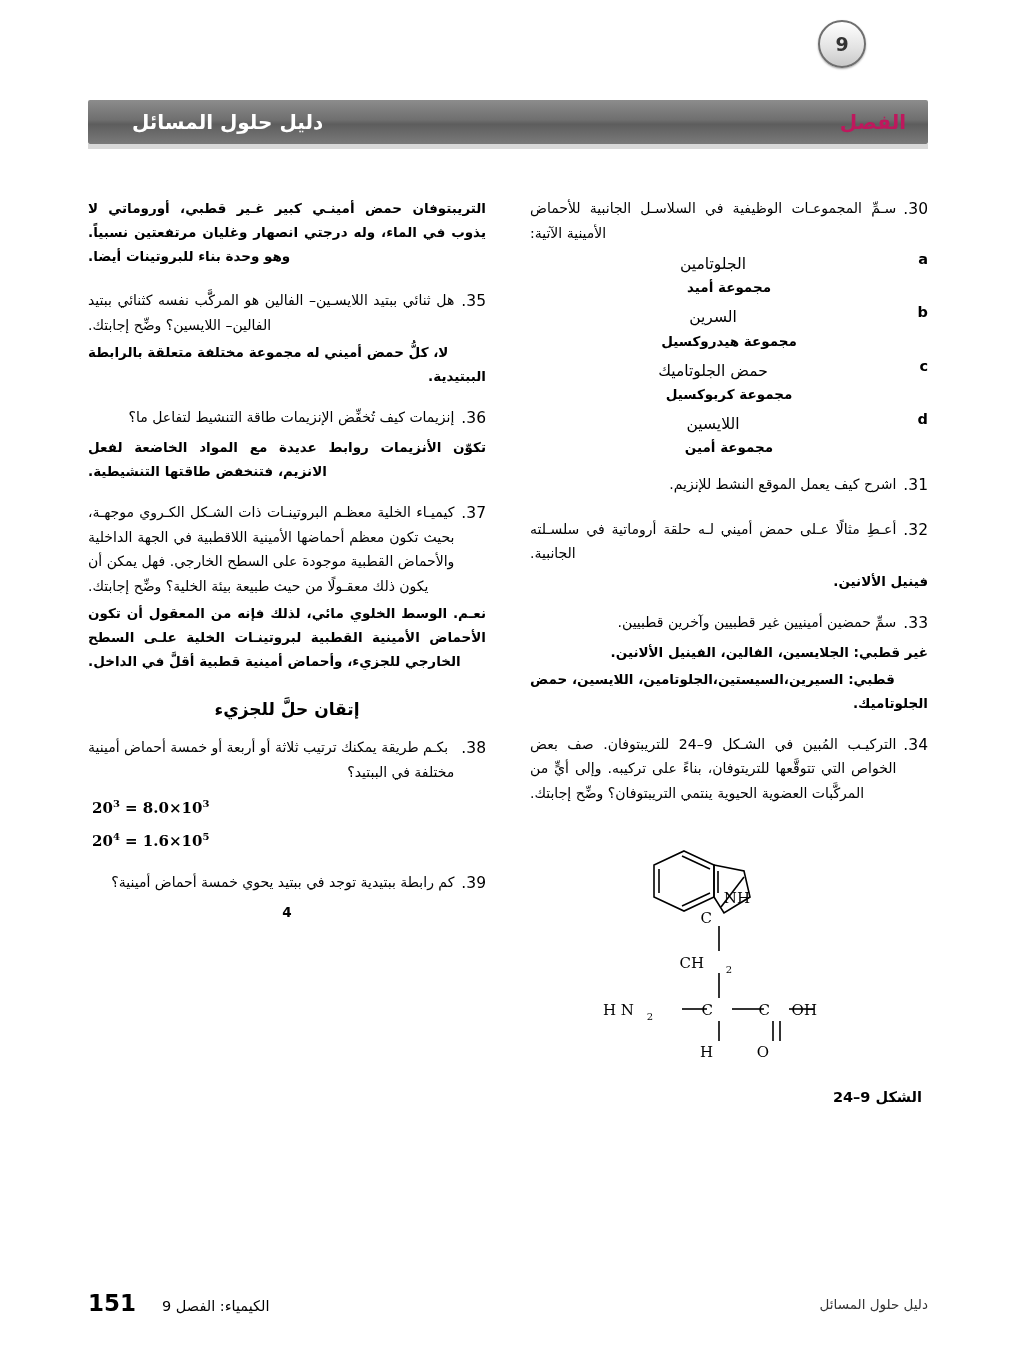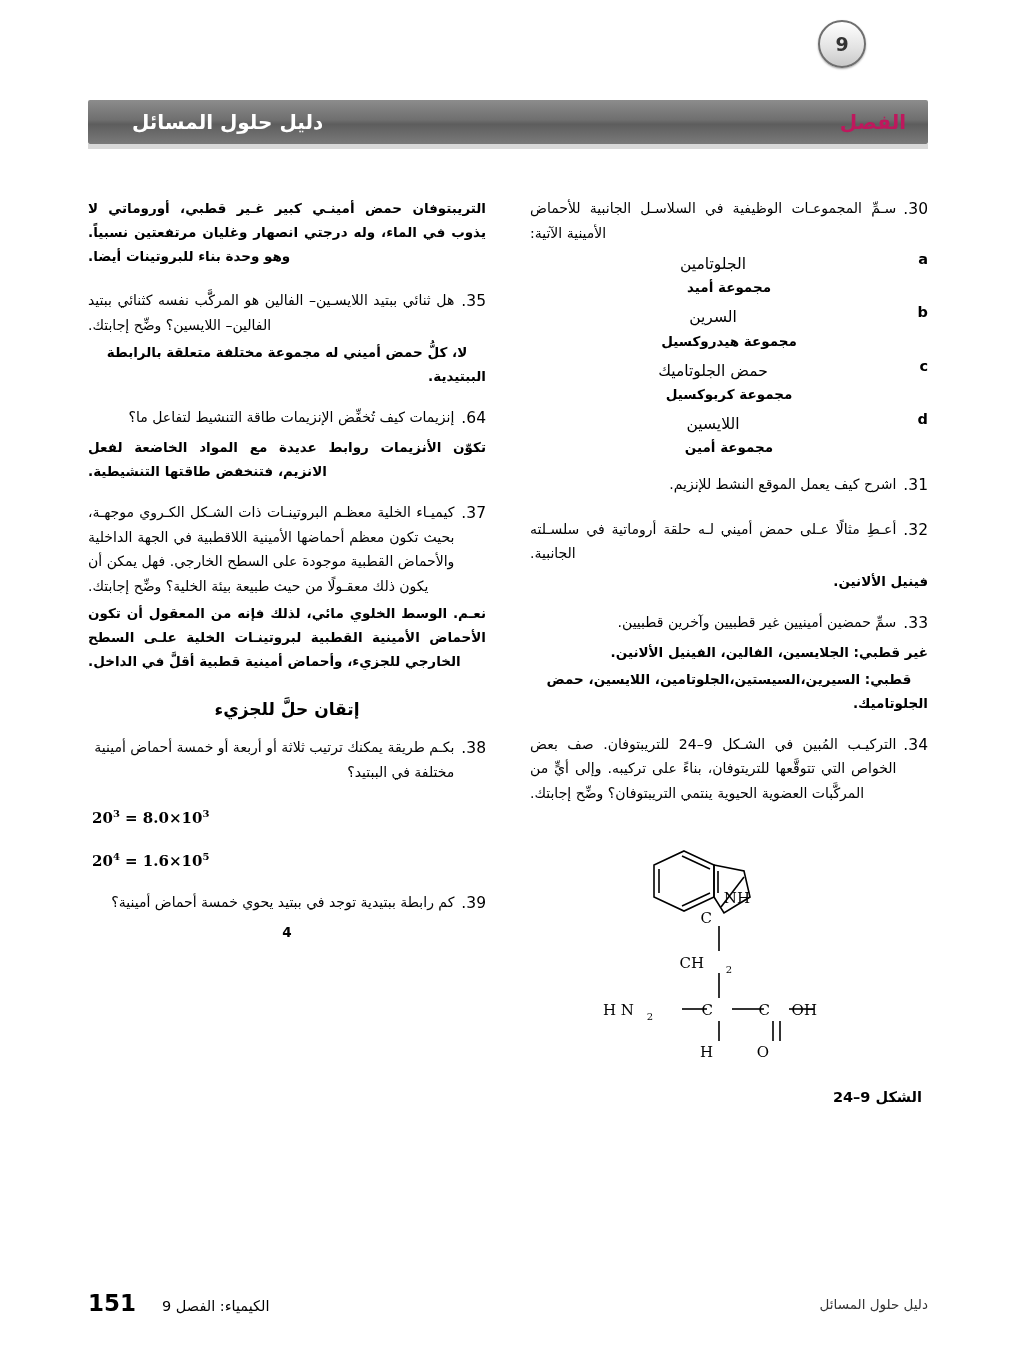--- a/index.html
+++ b/index.html
@@ -94,31 +94,31 @@
     white-space: nowrap;
     font-weight: normal;
   }
   .qtext {
     font-size: 14px;
     line-height: 1.75;
     text-align: justify;
     text-align-last: left;
     flex: 1;
   }
-  .qtext.rtlright { text-align: right; text-align-last: right; }
+  .qtext.rtlright { text-align: left; text-align-last: right; }
 
   .ans {
     font-size: 13.5px;
     line-height: 1.78;
     font-weight: bold;
     margin-top: 3px;
     text-align: justify;
     text-align-last: left;
   }
-  .ans.right { text-align: center; text-align-last: right; }
+  .ans.right { text-align: left; text-align-last: right; }
   .ans.center { text-align: center; text-align-last: center; }
 
   
   .subitems { margin-top: 6px; }
   .subrow {
     display: flex;
     flex-direction: row;
     align-items: flex-start;
     gap: 10px;
     margin-bottom: 2px;
@@ -152,21 +152,21 @@
     margin: 26px 0 16px 0;
   }
 
   
   .matheq {
     font-family: "DejaVu Serif", "Liberation Serif", serif;
     font-size: 15px;
     font-weight: bold;
     direction: ltr;
     text-align: left;
-    margin: 24px 0 0 4px;
+    margin: 14px 0 0 4px;
   }
   .matheq sup { font-size: 10px; }
 
   
   .figure {
     margin-top: 26px;
     height: 270px;
     position: relative;
   }
   .figure svg { position: absolute; top: 0; left: 50%; transform: translateX(-50%); }
@@ -329,21 +329,21 @@
   <div class="qblock" style="margin-top:20px;">
     <div class="q">
       <span class="qnum">35.</span>
       <span class="qtext">هل ثنائي ببتيد اللايسـين– الفالين هو المركَّب نفسه كثنائي ببتيد الفالين– اللايسين؟ وضِّح إجابتك.</span>
     </div>
     <div class="ans right">لا، كلُّ حمض أميني له مجموعة مختلفة متعلقة بالرابطة الببتيدية.</div>
   </div>
 
   <div class="qblock">
     <div class="q">
-      <span class="qnum">64.</span>
+      <span class="qnum">36.</span>
       <span class="qtext rtlright">إنزيمات كيف تُخفِّض الإنزيمات طاقة التنشيط لتفاعل ما؟</span>
     </div>
     <div class="ans">تكوّن الأنزيمات روابط عديدة مع المواد الخاضعة لفعل الانزيم، فتنخفض طاقتها التنشيطية.</div>
   </div>
 
   <div class="qblock">
     <div class="q">
       <span class="qnum">37.</span>
       <span class="qtext">كيميـاء الخلية معظـم البروتينـات ذات الشـكل الكـروي موجهـة، بحيث تكون معظم أحماضها الأمينية اللاقطبية في الجهة الداخلية والأحماض القطبية موجودة على السطح الخارجي. فهل يمكن أن يكون ذلك معقـولًا من حيث طبيعة بيئة الخلية؟ وضِّح إجابتك.</span>
     </div>

